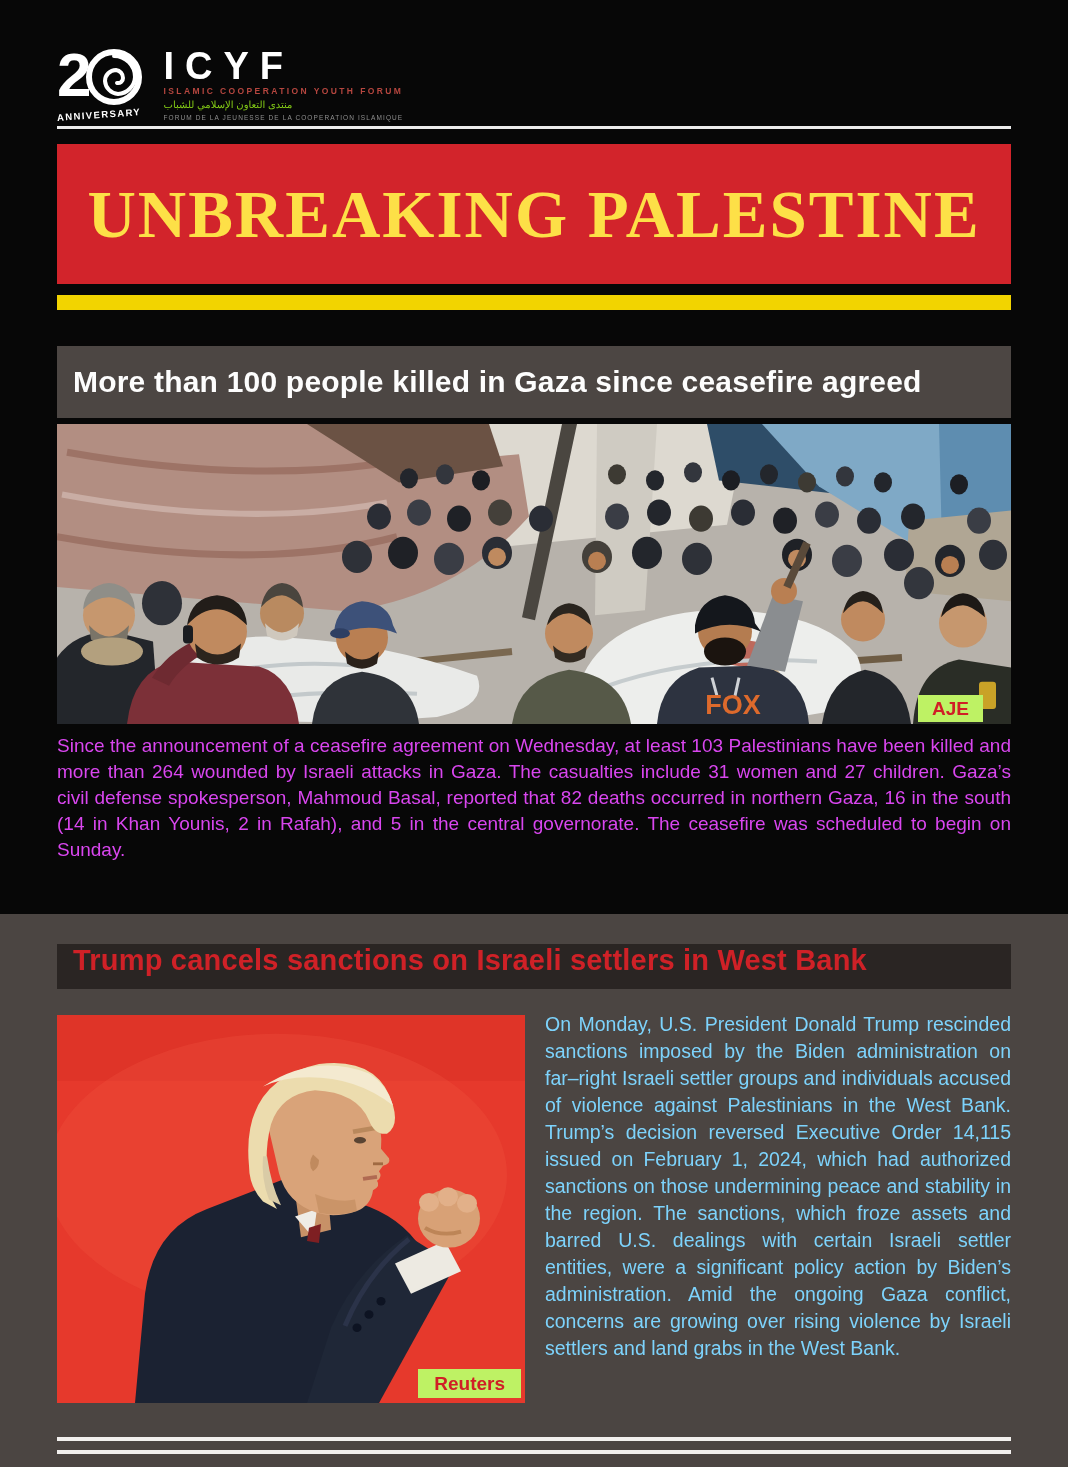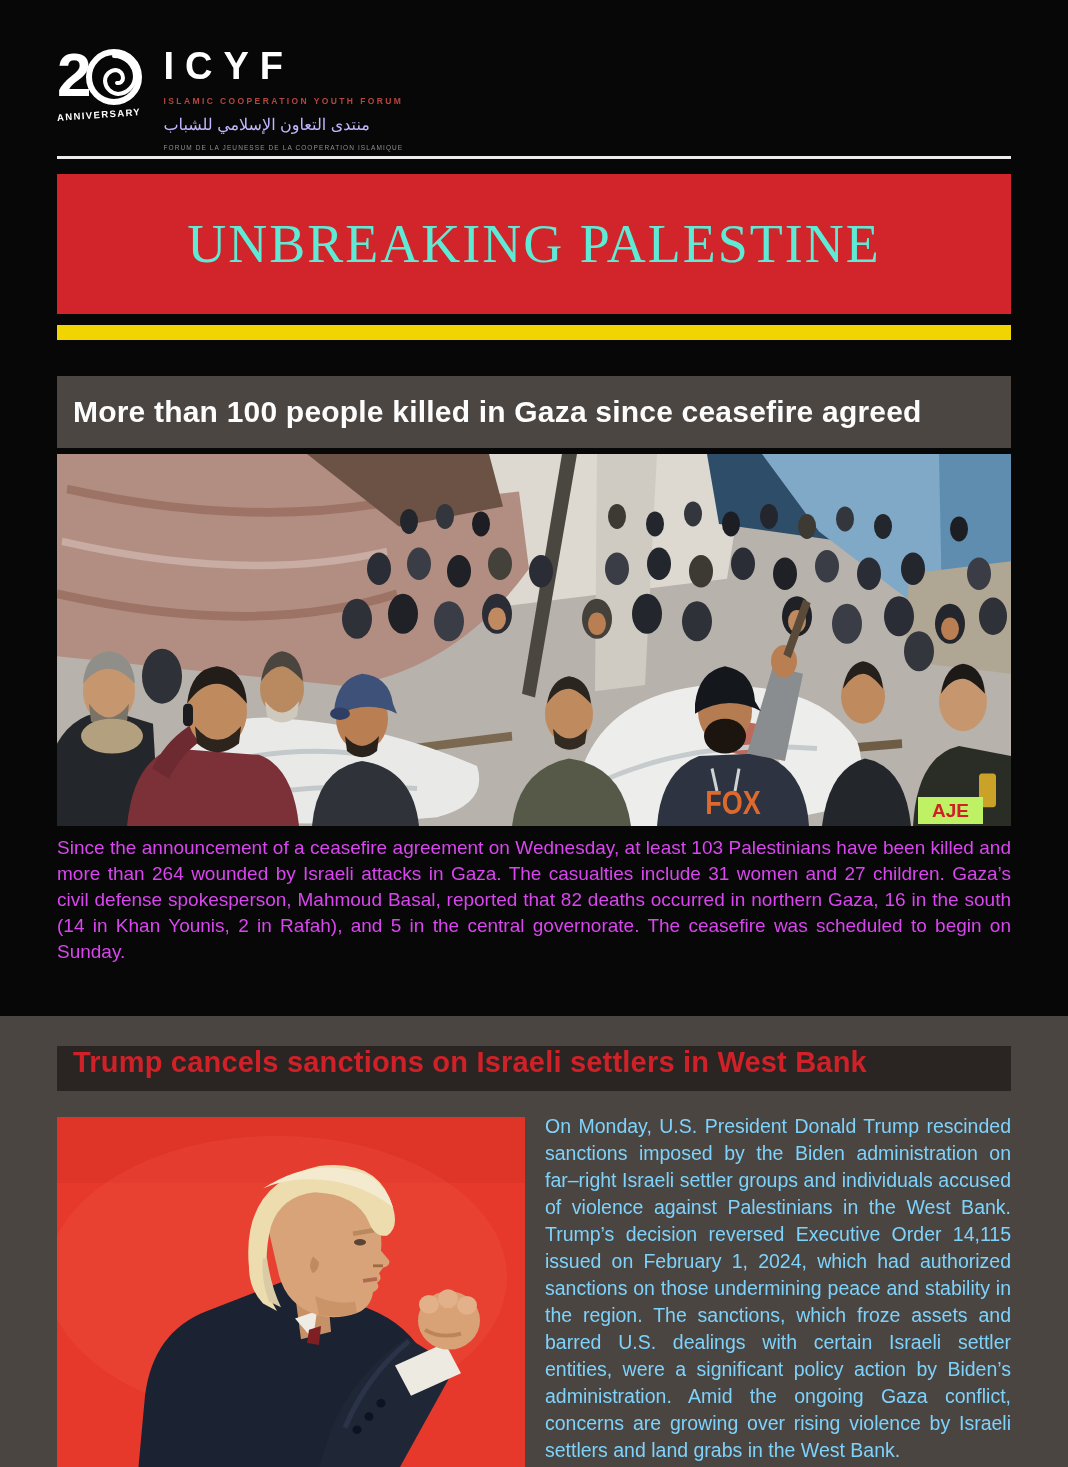--- a/index.html
+++ b/index.html
@@ -5,38 +5,38 @@
   html,body{margin:0;padding:0;background:#070707;}
   body{width:1068px;height:1467px;overflow:hidden;font-family:"Liberation Sans",sans-serif;}
   .page{position:relative;width:1068px;height:1467px;background:#070707;}
 
   
   .logo-row{display:flex;align-items:flex-start;gap:20px;padding:46px 57px 0;}
   .logo-20{position:relative;display:flex;align-items:flex-start;height:74px;}
   .digit-2{font-weight:700;font-size:62px;line-height:58px;color:#ffffff;letter-spacing:-2px;}
   .spiral{margin-left:-4px;margin-top:2px;}
   .anniv-label{position:absolute;left:0;bottom:0;font-size:9.5px;font-weight:700;letter-spacing:1.4px;color:#ffffff;transform:rotate(-4deg);}
-  .icyf-block{display:flex;flex-direction:column;gap:12px;padding-top:2px;}
+  .icyf-block{display:flex;flex-direction:column;gap:2px;padding-top:2px;}
   .icyf-acronym{font-weight:700;font-size:38px;line-height:36px;letter-spacing:11px;color:#ffffff;}
   .icyf-en{font-size:8.5px;font-weight:700;letter-spacing:2.4px;color:#b5463f;}
-  .icyf-ar{font-size:16px;color:#c4b5fd;line-height:14px;}
+  .icyf-ar{font-size:10px;color:#84cc16;line-height:14px;}
   .icyf-fr{font-size:6.5px;letter-spacing:1.1px;color:#8f8f8f;}
 
   .top-rule{height:3px;background:#ececec;margin:5px 57px 0;}
 
   
   .masthead{margin:15px 57px 0;height:140px;background:#d2242b;display:flex;align-items:center;justify-content:center;}
-  .masthead-title{font-family:"Liberation Serif",serif;font-weight:400;font-size:54px;letter-spacing:2px;color:#5eead4;white-space:nowrap;}
+  .masthead-title{font-family:"Liberation Serif",serif;font-weight:700;font-size:67px;letter-spacing:2px;color:#fde047;white-space:nowrap;}
   .gold-rule{height:15px;background:#f2d400;margin:11px 57px 0;}
 
   
   .section1{padding:36px 57px 32px;}
   .headline-bar{background:#4c4643;height:72px;display:flex;align-items:center;padding:0 16px;box-sizing:border-box;}
   .headline-bar .hl{font-weight:700;font-size:30px;color:#fdfdfd;letter-spacing:0.2px;}
-  .photo1{position:relative;margin-top:6px;height:372px;background:#aeaaa3;overflow:hidden;}
+  .photo1{position:relative;margin-top:6px;height:300px;background:#aeaaa3;overflow:hidden;}
   .photo1 svg{display:block;width:100%;height:100%;}
   .credit-badge{position:absolute;background:#bef264;color:#d01f26;font-weight:700;font-size:19px;line-height:19px;padding:4px 14px;}
   .badge-aje{right:28px;bottom:2px;}
   .badge-reuters{right:4px;bottom:5px;padding:5px 16px;}
   .para1{margin-top:9px;color:#d946ef;font-size:19px;line-height:26px;text-align:justify;}
 
   
   .section2{background:#4b4542;height:619px;box-sizing:border-box;padding:30px 57px 0;}
   .headline-bar2{background:#2a2523;height:45px;display:flex;padding:0 16px;box-sizing:border-box;}
   .headline-bar2 .hl2{font-weight:700;font-size:29px;color:#cf2127;letter-spacing:0.2px;}

